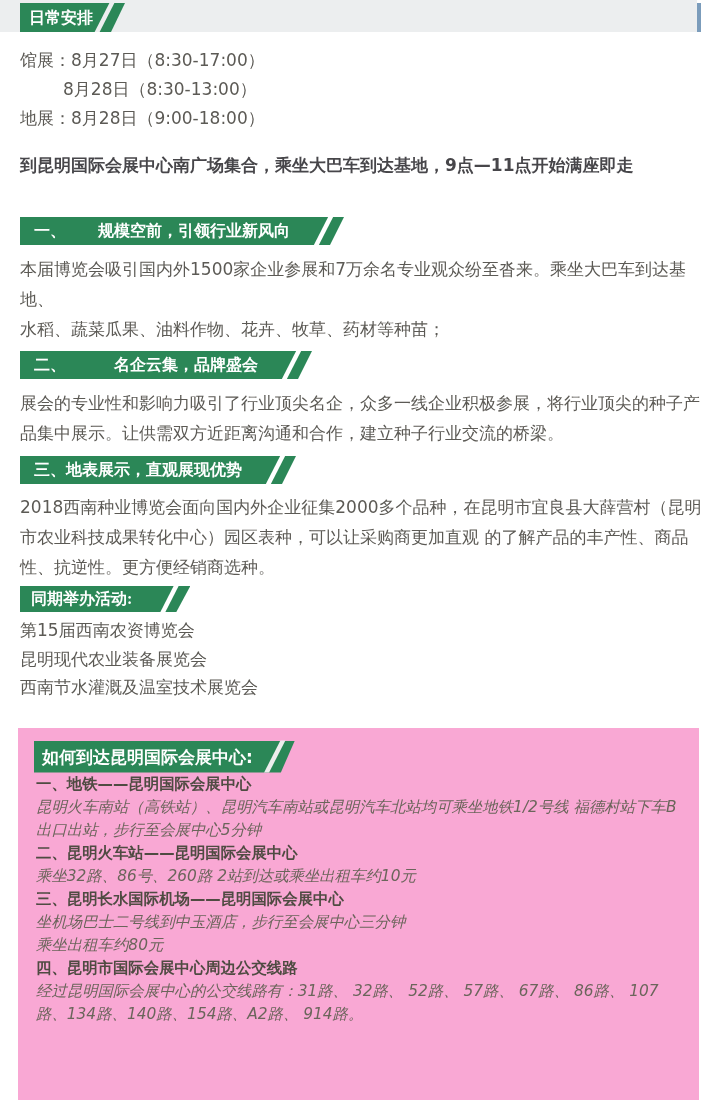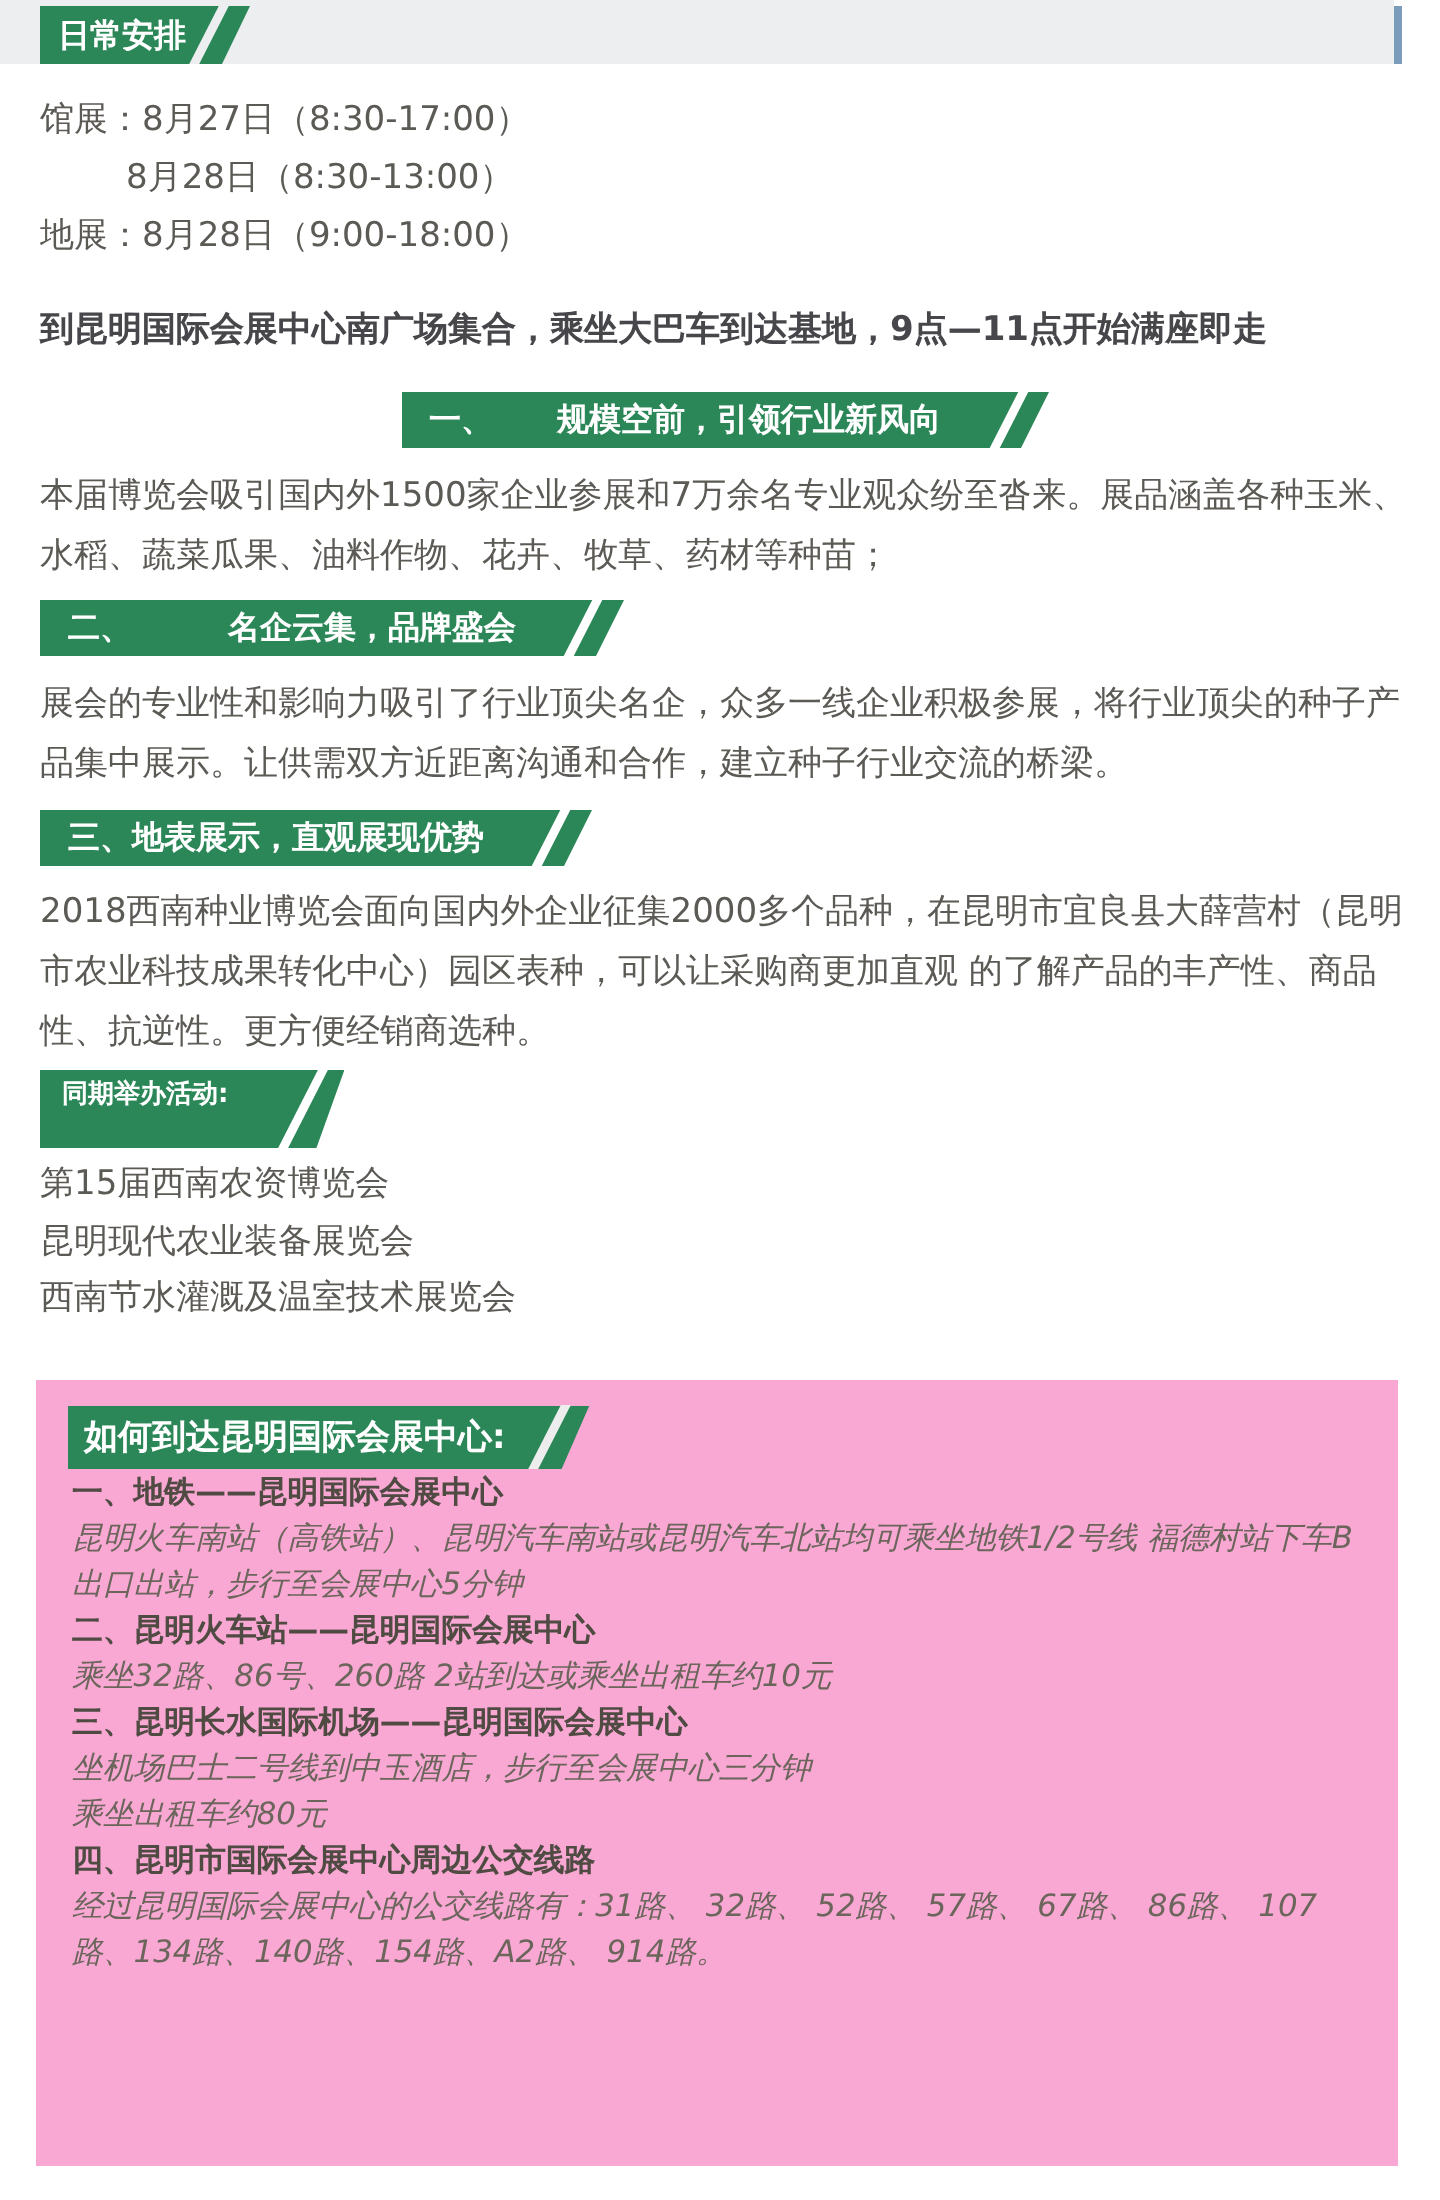--- a/index.html
+++ b/index.html
@@ -24,31 +24,31 @@
   }
   .gbanner .slash {
     position:absolute; top:-2px; bottom:-2px; right:18px; width:5px;
     background:#ffffff; transform:skewX(-27deg);
   }
   .gbanner .slash.on-strip { background:#eceeef; }
   .gbanner .slash.on-box   { background:#ededed; }
 
   .banner-daily { height:29px; line-height:29px; font-size:16px; padding:0 32px 4px 9px; margin:3px 0 0 20px; }
   .banner-lg    { height:28px; line-height:28px; font-size:16px; padding:0 54px 0 14px; }
-  .banner-md    { height:39px; line-height:26px; font-size:13px; padding:0 58px 0 11px; }
+  .banner-md    { height:26px; line-height:26px; font-size:16px; padding:0 58px 0 11px;font-family:Liberation Serif, serif; }
   .banner-xl    { height:32px; line-height:32px; font-size:17px; padding:0 42px 0 8px; }
 
   .content { padding:0 15px 0 20px; color:#5c5a55; font-size:17px; }
 
   .schedule { margin-top:14px; line-height:29px; }
   .schedule .indent { padding-left:43px; }
 
   .assembly { margin-top:20px; font-weight:bold; color:#47464a; font-size:17px; line-height:24px; }
 
-  .brow-1 { margin-top:19px;text-align:center; }
+  .brow-1 { margin-top:40px; }
   .brow-2 { margin-top:7px;  }
   .brow-3 { margin-top:8px;  }
   .brow-4 { margin-top:4px;  }
 
   .para { margin-top:9px; line-height:30px; white-space:pre-line; }
   .para-3 { margin-top:8px; }
 
   .list { margin-top:4px; line-height:28.5px; }
 
   .graybox {
@@ -83,21 +83,21 @@
     </div>
 
     <div class="assembly">到昆明国际会展中心南广场集合，乘坐大巴车到达基地，9点—11点开始满座即走</div>
 
     <div class="brow-1">
       <div class="gbanner banner-lg">
         <span>一、　　规模空前，引领行业新风向</span>
         <i class="slash"></i>
       </div>
     </div>
-    <div class="para">本届博览会吸引国内外1500家企业参展和7万余名专业观众纷至沓来。展品涵盖各种玉米、
+    <div class="para">本届博览会吸引国内外1500家企业参展和7万余名专业观众纷至沓来。乘坐大巴车到达基地、
 水稻、蔬菜瓜果、油料作物、花卉、牧草、药材等种苗；</div>
 
     <div class="brow-2">
       <div class="gbanner banner-lg">
         <span>二、　　　名企云集，品牌盛会</span>
         <i class="slash"></i>
       </div>
     </div>
     <div class="para">展会的专业性和影响力吸引了行业顶尖名企，众多一线企业积极参展，将行业顶尖的种子产
 品集中展示。让供需双方近距离沟通和合作，建立种子行业交流的桥梁。</div>

